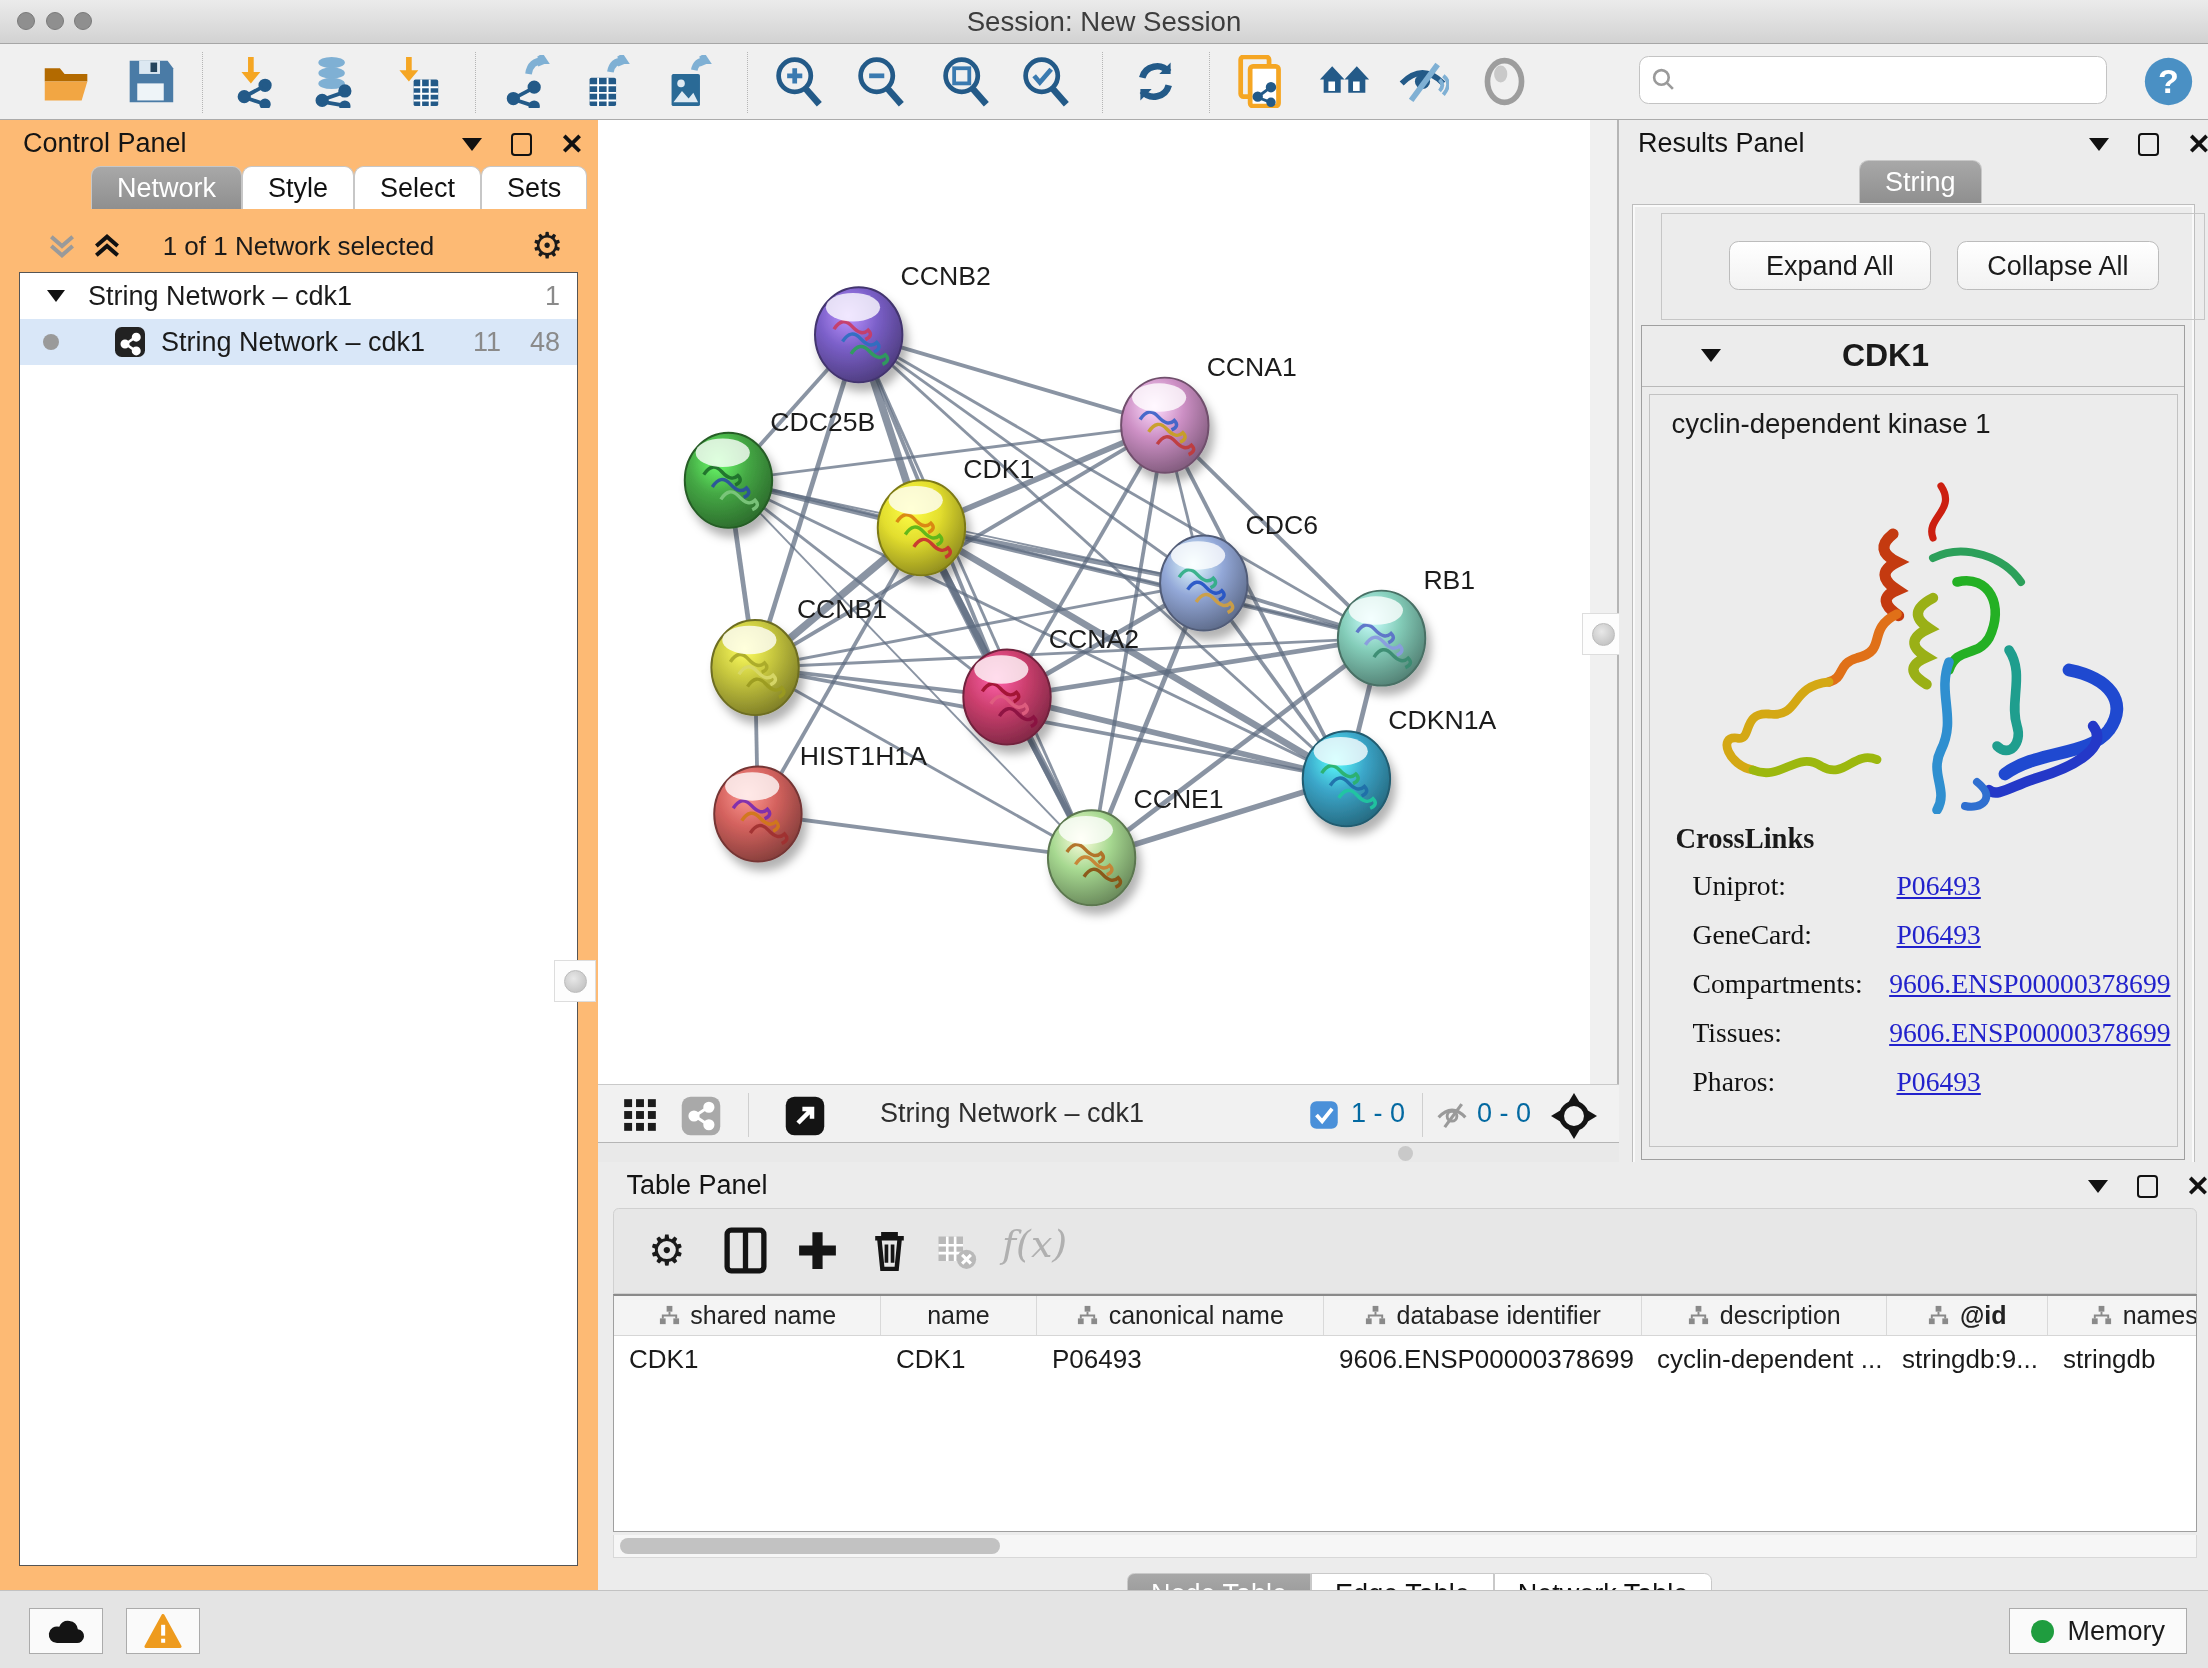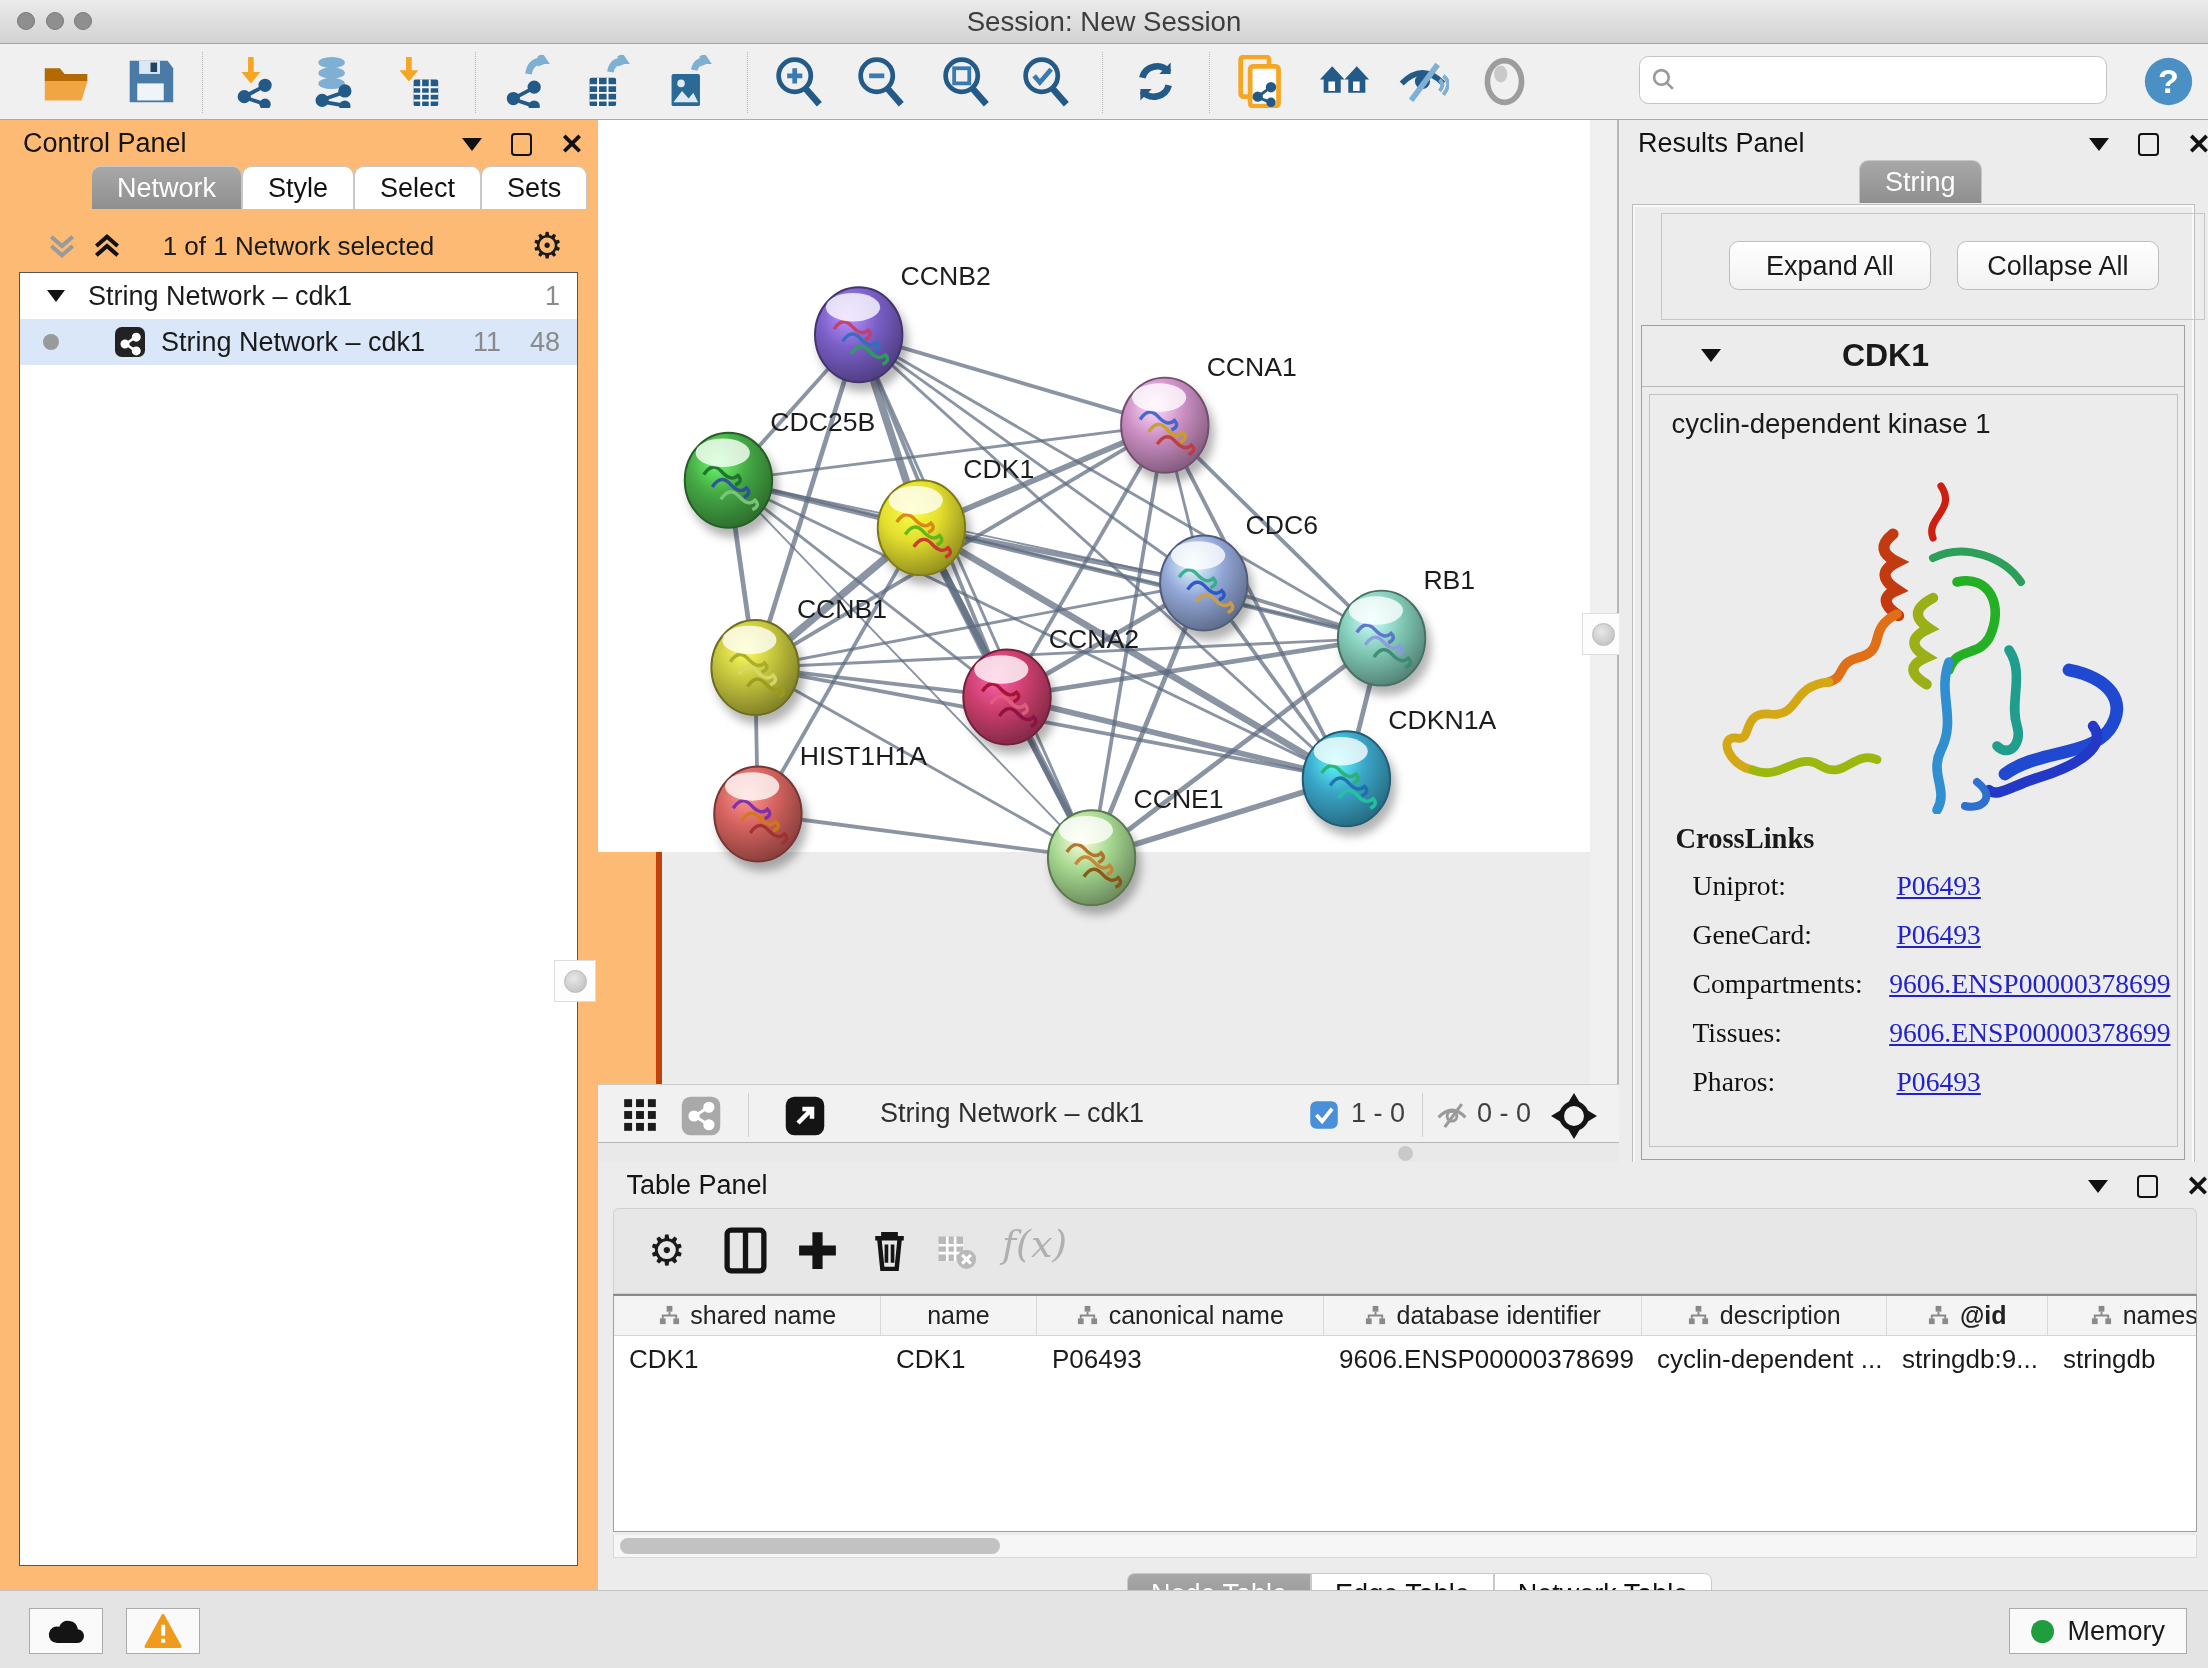--- a/index.html
+++ b/index.html
@@ -48,32 +48,32 @@
   .tree-row { position:relative; height:46px; line-height:46px; font-size:27px; }
   .tree-row.selected { background:#d9e7f8; }
   .tree-caret { position:absolute; left:27px; top:17px; width:0; height:0;
     border-left:9.5px solid transparent; border-right:9.5px solid transparent; border-top:12.4px solid #111; }
   .tree-count { position:absolute; color:#8a8a8a; }
   .tree-dot { position:absolute; left:23px; top:15px; width:16px; height:16px; border-radius:50%; background:#9a9a9a; }
   .share-badge { position:absolute; left:95px; top:7.6px; width:30px; height:30px; background:#222;
     border-radius:6.7px; }
 
   
-  #network-canvas { left:598px; top:120px; width:992px; height:732px; background:#ffffff;text-align:right; }
+  #network-canvas { left:598px; top:120px; width:992px; height:964px; background:#ffffff;text-align:right; }
   #net-right-strip { left:1590px; top:120px; width:28.5px; height:964px; background:#f0f0f0;
     border-right:2.9px double #b5b5b5; }
   .knob-box { position:absolute; width:42px; height:42px; background:#fdfdfd; border:1px solid #ddd; }
   .knob { position:absolute; left:8.6px; top:8.6px; width:23px; height:23px; border-radius:50%;
     background:radial-gradient(circle at 8.6px 7.6px,#e8e8e8,#b9b9b9); border:1px solid #bbb; }
 
   #nav-bar { left:598px; top:1084px; width:1021px; height:59px; background:#f1f1f1;
     border-top:1px solid #c9c9c9; border-bottom:1px solid #b5b5b5; }
   .nav-sep { position:absolute; top:7.6px; height:44px; border-left:1px solid #cfcfcf; }
   #nav-title { position:absolute; left:282px; top:13.3px; font-size:27px; color:#2e2e2e; }
-  .nav-count { position:absolute; top:13.3px; font-size:27px; color:#404040; }
+  .nav-count { position:absolute; top:13.3px; font-size:27px; color:#0369a1; }
 
   #mid-splitter { left:598px; top:1143px; width:1610px; height:19px; background:#e9e9e9; }
   #mid-splitter .dot { position:absolute; left:800px; top:2.9px; width:15px; height:15px; border-radius:50%;
     background:#c9c9c9; }
 
   
   #results-panel { left:1619px; top:120px; width:590px; height:1042px; background:#ececec; }
   #rp-tab { position:absolute; left:240px; top:40px; }
   #rp-outer { position:absolute; left:13.3px; top:84px; width:563px; height:974px;
     border:1.9px solid #bdbdbd; box-shadow:inset 0 0 0 1.9px #fafafa; background:#ececec; }

